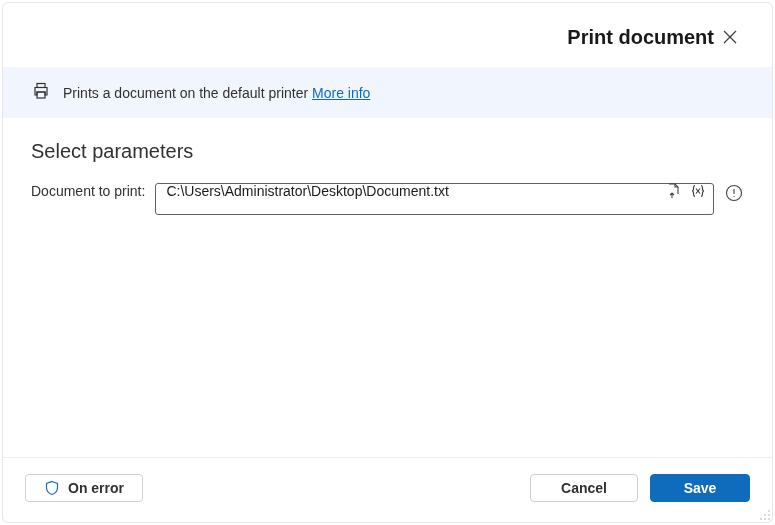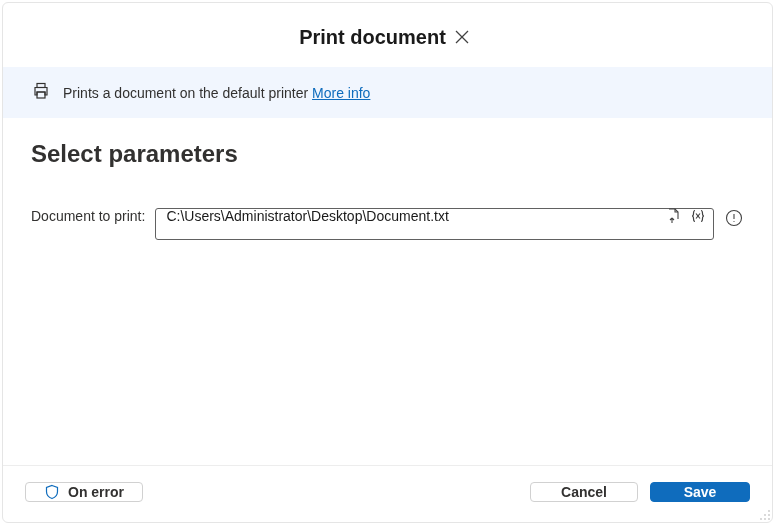--- a/index.html
+++ b/index.html
@@ -23,21 +23,21 @@
       border: 1px solid #e5e5e5;
       border-radius: 6px;
       display: flex;
       flex-direction: column;
       background: #fff;
       position: relative;
     }
     .header {
       display: flex;
       align-items: center;
-      justify-content: center;
+      justify-content: flex-end;
       padding: 18px 26px 14px 28px;
     }
     .title {
       font-size: 20px;
       font-weight: 600;
       color: #1a1a1a;
     }
     .close-btn {
       width: 32px;
       height: 32px;
@@ -69,24 +69,24 @@
     .more-info {
       color: #0f6cbd;
       text-decoration: underline;
       cursor: pointer;
     }
     .content {
       flex: 1;
       padding: 22px 28px;
     }
     .section-title {
-      font-size: 24px;
-      font-weight: 700;
-      color: #323130;
-      margin-bottom: 40px;
+      font-size: 20px;
+      font-weight: 400;
+      color: #323130;
+      margin-bottom: 20px;
     }
     .param-row {
       display: flex;
       gap: 10px;
     }
     .param-label {
       font-size: 14px;
       color: #323130;
       white-space: nowrap;
     }
@@ -128,21 +128,21 @@
       flex-shrink: 0;
     }
     .footer {
       display: flex;
       align-items: center;
       justify-content: space-between;
       padding: 16px 22px 20px 22px;
       border-top: 1px solid #ededed;
     }
     .btn {
-      height: 20px;
+      height: 28px;
       padding: 0 20px;
       border-radius: 4px;
       font-size: 14px;
       font-weight: 600;
       cursor: pointer;
       display: inline-flex;
       align-items: center;
       justify-content: center;
       gap: 8px;
       font-family: inherit;

